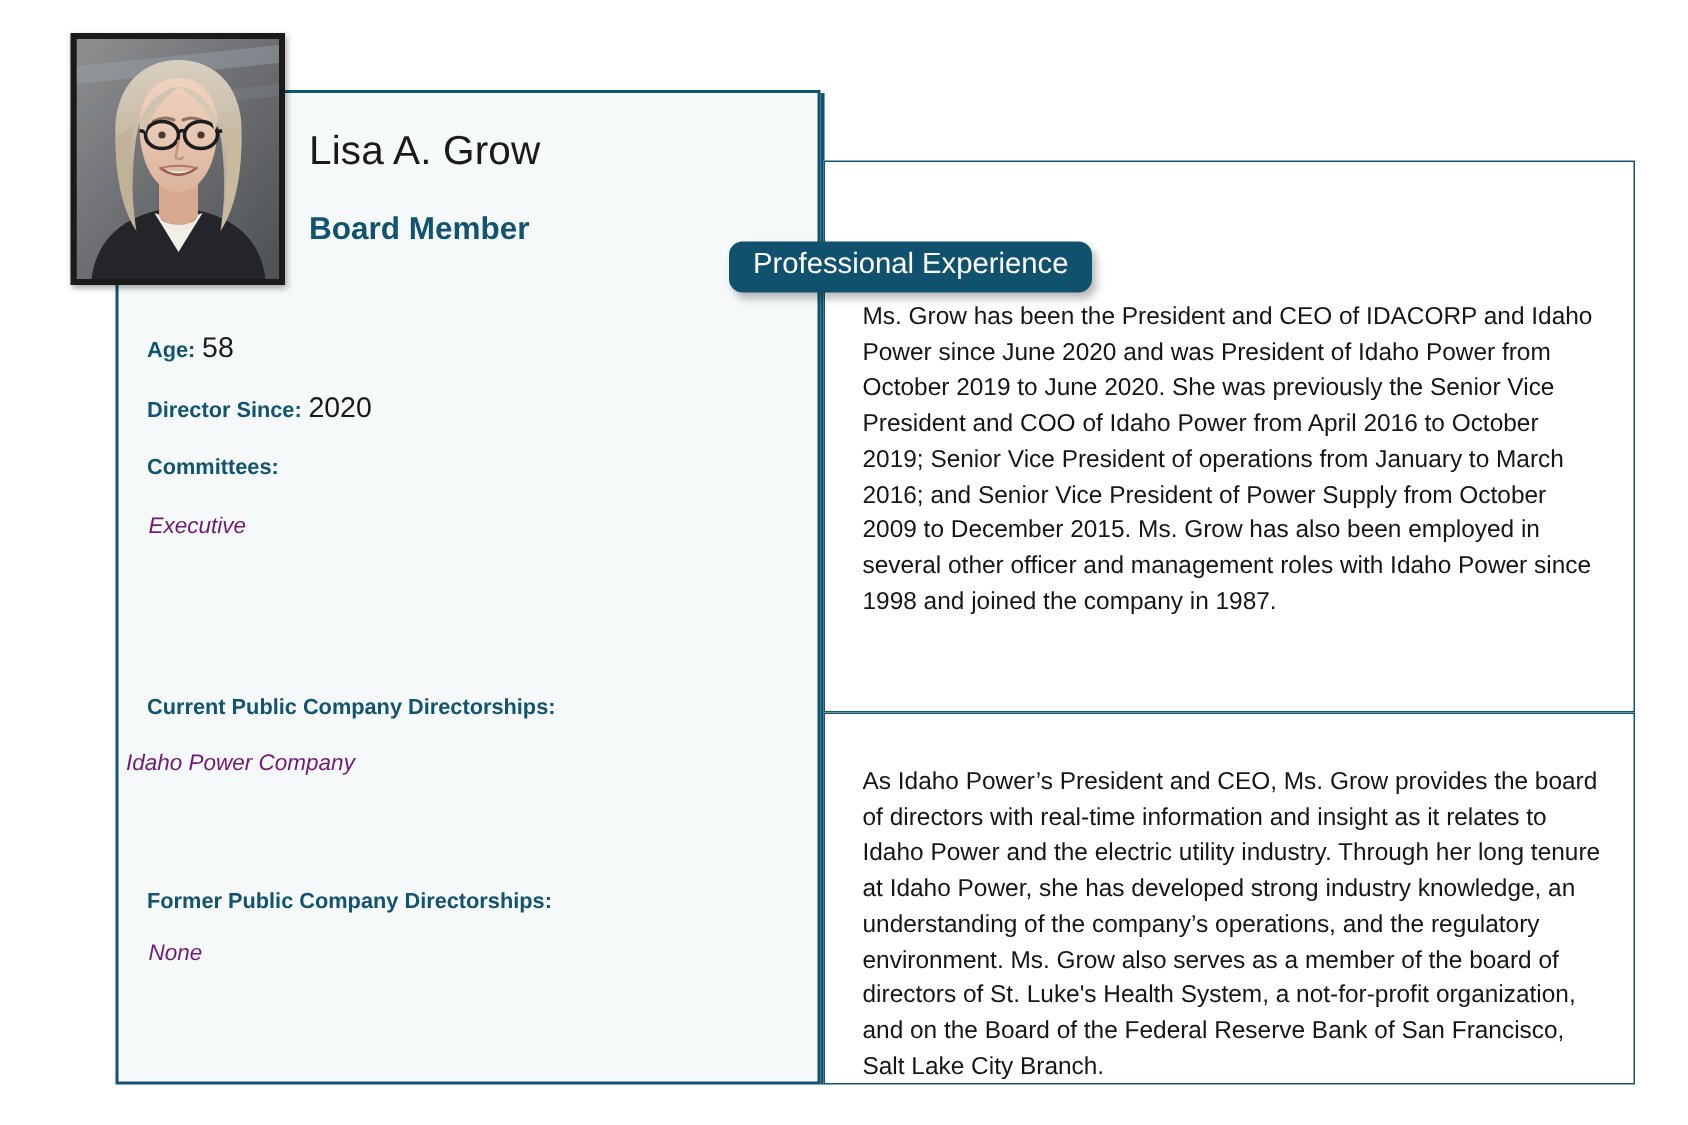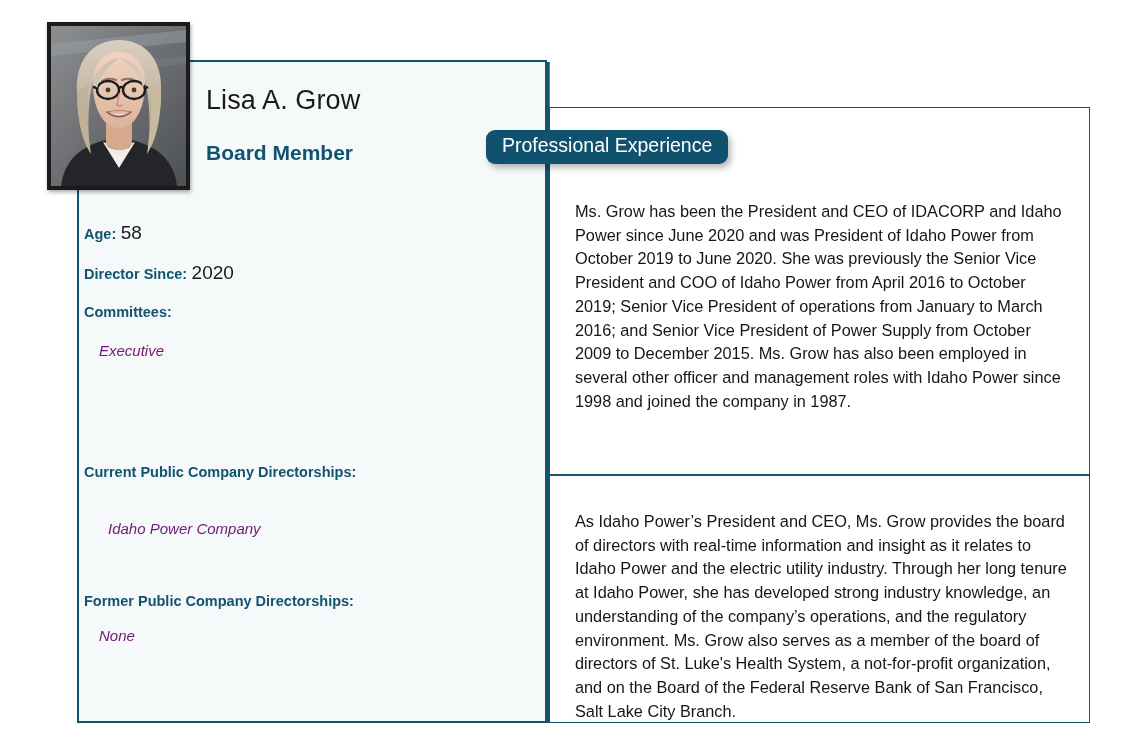--- a/index.html
+++ b/index.html
@@ -37,33 +37,33 @@
     position:absolute;left:206px;top:85px;
     font-size:27px;color:#1a1a1a;font-weight:400;letter-spacing:.1px;
     white-space:nowrap;z-index:6;
   }
   .role{
     position:absolute;left:206px;top:141px;
     font-size:21px;color:#12536f;font-weight:bold;
     white-space:nowrap;z-index:6;
   }
 
-  .field{position:absolute;left:84px;white-space:nowrap;}
+  .field{position:absolute;left:98px;white-space:nowrap;}
   .flabel{font-size:14.5px;color:#12536f;font-weight:bold;}
   .fvalue{font-size:19px;color:#1a1a1a;font-weight:400;}
   .fvalue-block{
     position:absolute;left:99px;font-size:15px;color:#701a75;white-space:nowrap;font-style:italic;
   }
 
   .f-age{top:222px;}
   .f-since{top:262px;}
   .f-committees{top:303px;}
   .v-committees{top:342px;}
   .f-current{top:463px;}
-  .v-current{top:500px;left:108px;margin-top:20px;}
+  .v-current{top:500px;left:84px;}
   .f-former{top:592px;}
   .v-former{top:627px;text-align:center;}
 
   
   .rbox{
     position:absolute;
     border:1.6px solid #12536f;
     box-sizing:border-box;
     background:#ffffff;
   }
@@ -75,21 +75,21 @@
     background:#10516d;
     color:#ffffff;
     border-radius:9px;
     font-size:19.5px;
     padding:5px 16px 7px 16px;
     white-space:nowrap;
     box-shadow:3px 4px 6px rgba(0,0,0,.28);
     z-index:10;
     line-height:1.12;
   }
-  .badge-pro{left:486px;top:130px;}
+  .badge-pro{left:486px;top:161px;}
   .badge-qual{left:474px;top:462px;}
 
   .body-text{
     position:absolute;
     font-size:16.3px;
     color:#161616;
     line-height:1.455;
     z-index:8;
   }
   .body-pro{left:575px;top:200px;width:495px;}

